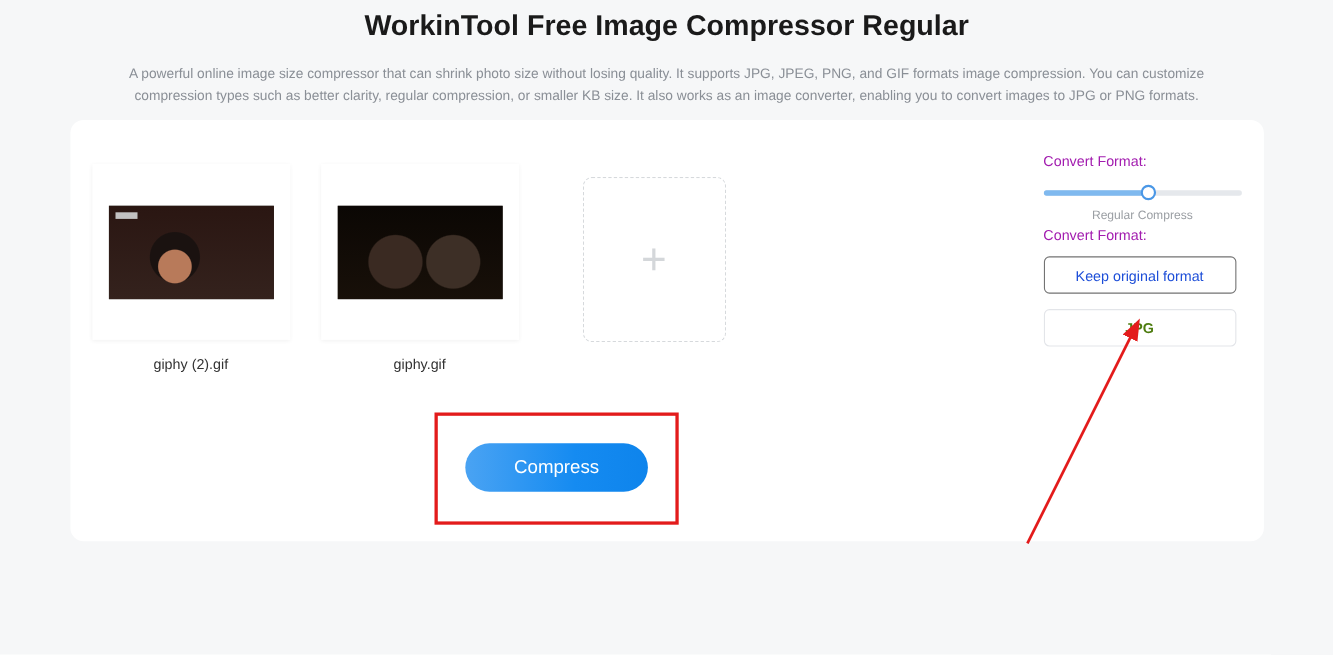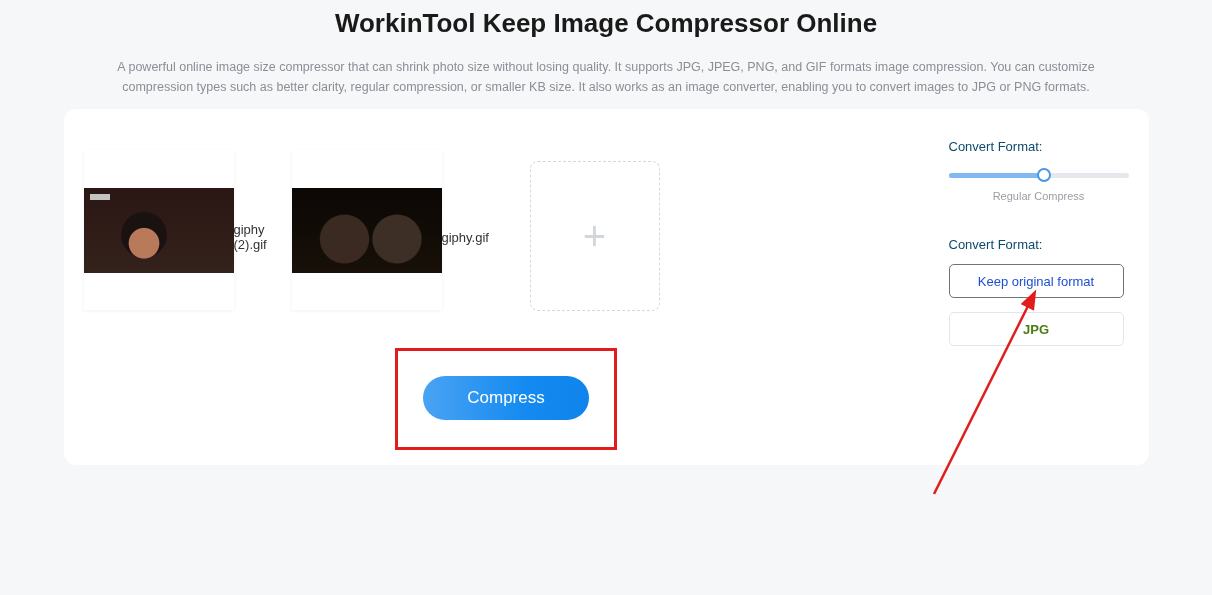--- a/index.html
+++ b/index.html
@@ -45,21 +45,21 @@
     }
     .files-grid {
       display: flex;
       gap: 28px;
       padding: 10px 0 0 0;
       flex-wrap: wrap;
     }
     .file-card {
       width: 180px;
       display: flex;
-      flex-direction: row;
+      flex-direction: column;
       align-items: center;
     }
     .thumb-wrap {
       width: 180px;
       height: 160px;
       box-shadow: 0 1px 4px rgba(0,0,0,.06);
       background: #fff;
       display: flex;
       align-items: center;
       justify-content: center;
@@ -152,21 +152,21 @@
       padding: 12px 44px;
       cursor: pointer;
     }
     .sidebar {
       width: 200px;
       padding-left: 20px;
       position: relative;
     }
     .sb-label {
       font-size: 13px;
-      color: #0c4a6e;
+      color: #a21caf;
       margin-bottom: 12px;
     }
     .slider-wrap {
       position: relative;
       margin-bottom: 6px;
       height: 18px;
       display:flex;
       align-items:center;
     }
     .slider-track {
@@ -192,21 +192,21 @@
       width: 14px;
       height: 14px;
       border: 2px solid #4a97e6;
       background: #fff;
       border-radius: 50%;
     }
     .slider-caption {
       text-align: center;
       font-size: 11px;
       color: #9a9ea3;
-      margin-bottom: 35px;
+      margin-bottom: 4px;
     }
     .format-btn {
       width: 175px;
       height: 34px;
       border-radius: 5px;
       font-size: 13px;
       display: flex;
       align-items: center;
       justify-content: center;
       cursor: pointer;
@@ -228,21 +228,21 @@
       position: absolute;
       left: 835px;
       top: 175px;
       pointer-events: none;
     }
   </style>
 </head>
 <body>
 
 <div class="page">
-  <h1 class="page-title">WorkinTool Keep Image Compressor Online</h1>
+  <h1 class="page-title">WorkinTool Free Image Compressor Regular</h1>
   <p class="page-desc">A powerful online image size compressor that can shrink photo size without losing quality. It supports JPG, JPEG, PNG, and GIF formats image compression. You can customize compression types such as better clarity, regular compression, or smaller KB size. It also works as an image converter, enabling you to convert images to JPG or PNG formats.</p>
 
   <div class="panel" style="position:relative;">
 
     <div class="files-area">
       <div class="files-grid">
 
         <div class="file-card">
           <div class="thumb-wrap">
             <div class="thumb one"></div>

